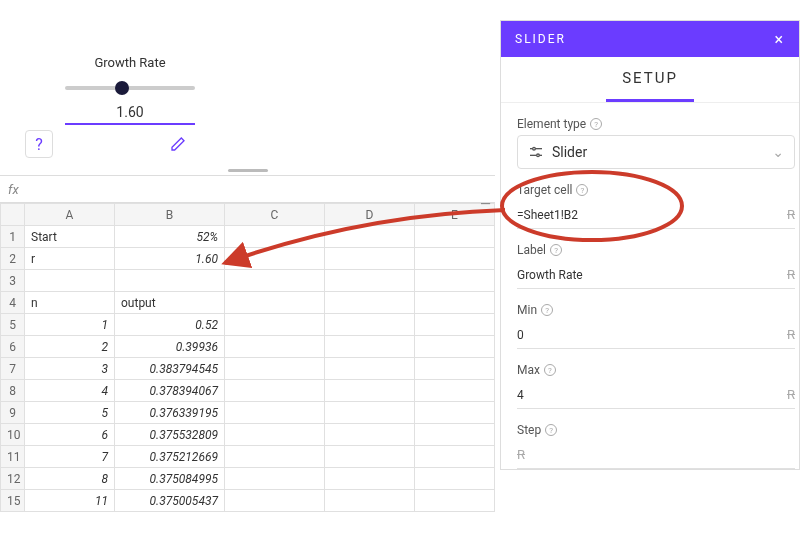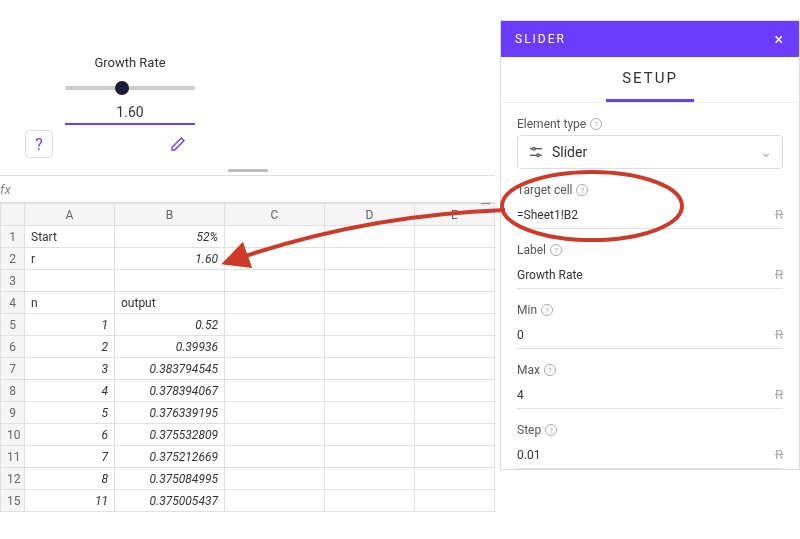--- a/index.html
+++ b/index.html
@@ -107,20 +107,21 @@
     background: #bbb;
     border-radius: 2px;
   }
   .fx-bar {
     display: flex;
     align-items: center;
     border: 1px solid #ddd;
     border-left: none;
     border-right: none;
     height: 28px;
+    padding-left: 8px;
     color: #888;
     font-style: italic;
     background: #fff;
   }
   .grid {
     border-collapse: collapse;
     width: 100%;
     table-layout: fixed;
   }
   .grid th, .grid td {
@@ -183,21 +184,21 @@
     border-bottom: 1px solid #eee;
   }
   .panel-tab {
     padding: 12px 16px;
     font-size: 15px;
     letter-spacing: 2px;
     color: #333;
     border-bottom: 3px solid #6b3cff;
   }
   .panel-body {
-    padding: 14px 16px 0 16px;
+    padding: 14px 4px 0 16px;
   }
   .field {
     margin-bottom: 14px;
   }
   .field-label {
     font-size: 12px;
     color: #555;
     display: flex;
     align-items: center;
     gap: 4px;
@@ -494,21 +495,20 @@
         <span class="disconnect-icon">R</span>
       </div>
     </div>
 
     <div class="field">
       <div class="field-label">
         <span>Step</span>
         <span class="help-circle">?</span>
       </div>
       <div class="text-input-row">
-        <div class="text-input">0.01</div>
         <span class="disconnect-icon">R</span>
       </div>
     </div>
 
   </div>
 </div>
 
 <svg class="annotation" viewBox="0 0 800 539">
   <ellipse cx="592" cy="206" rx="90" ry="34" fill="none" stroke="#cc3b2a" stroke-width="4"></ellipse>
   <defs>

